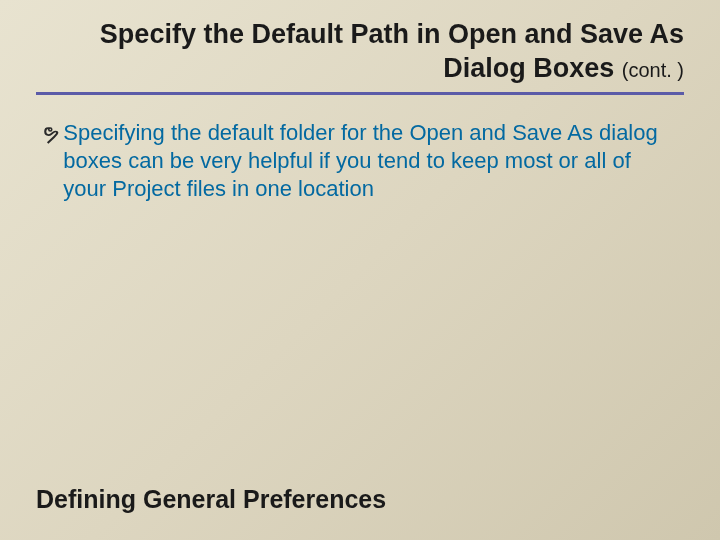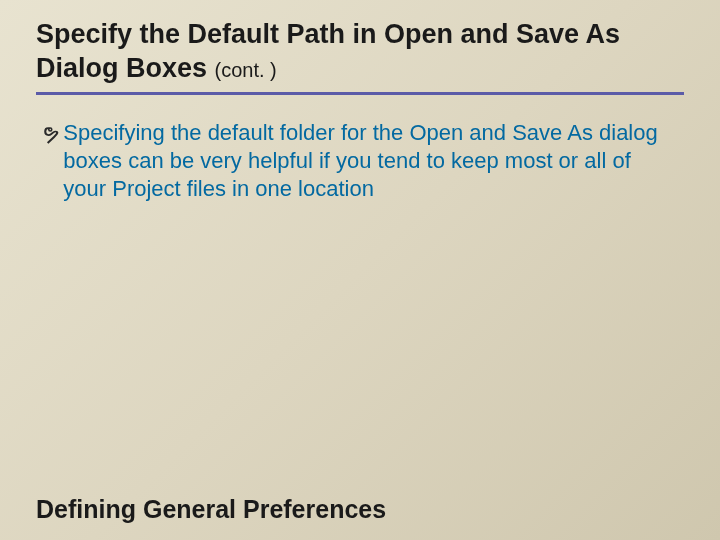--- a/index.html
+++ b/index.html
@@ -19,20 +19,21 @@
   .title-block {
     border-bottom: 3px solid #5b5ba8;
     padding-bottom: 6px;
     margin-bottom: 24px;
   }
   .title {
     font-size: 27px;
     font-weight: bold;
     color: #1a1a1a;
     line-height: 1.25;
+    text-align: right;
   }
   .title-cont {
     font-size: 20px;
     font-weight: normal;
     color: #1a1a1a;
   }
   .body-content {
     padding-left: 6px;
     padding-right: 10px;
   }
@@ -50,21 +51,21 @@
     margin-top: 2px;
   }
   .bullet-text {
     font-size: 22px;
     line-height: 1.28;
     color: #0369a1;
   }
   .footer-title {
     position: absolute;
     left: 36px;
-    bottom: 16px;
+    bottom: 26px;
     font-size: 25px;
     font-weight: bold;
     color: #1a1a1a;
     margin-top: 12px;
   }
 </style>
 </head>
 <body>
 
 <div class="slide">

